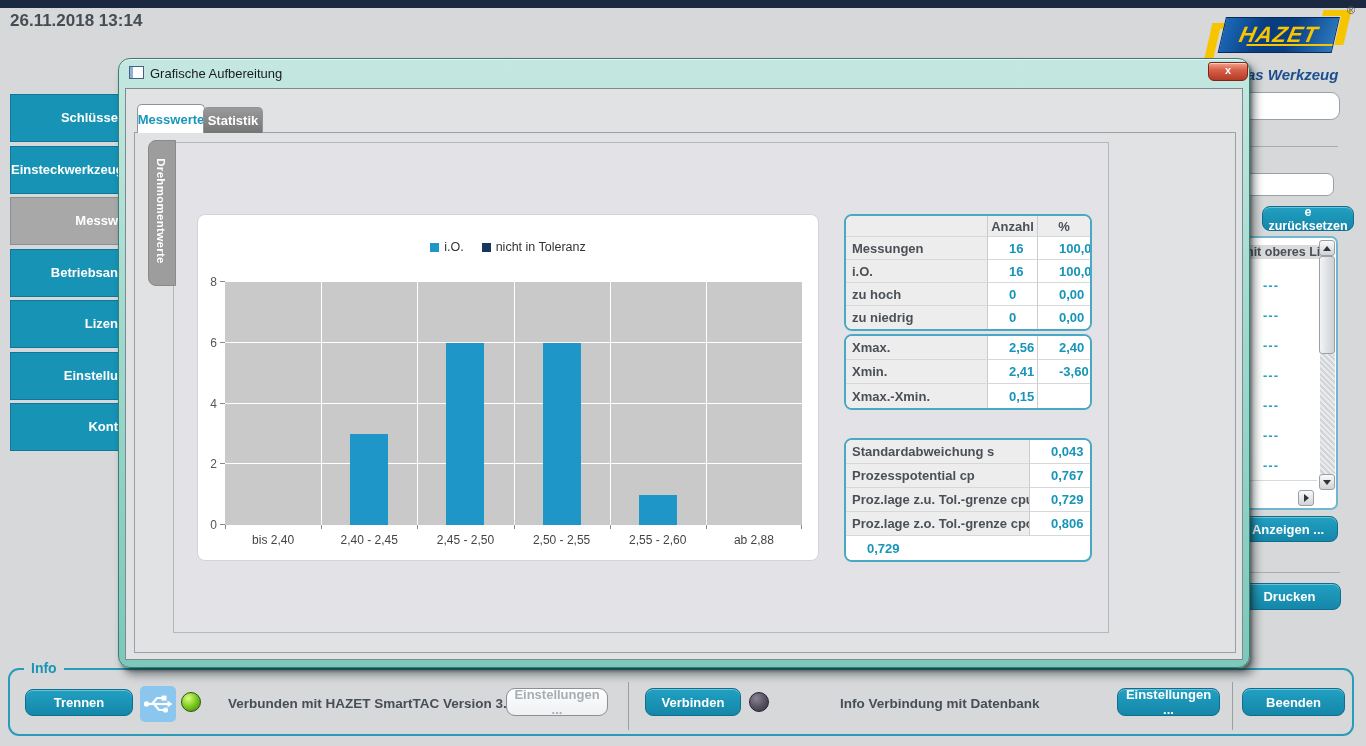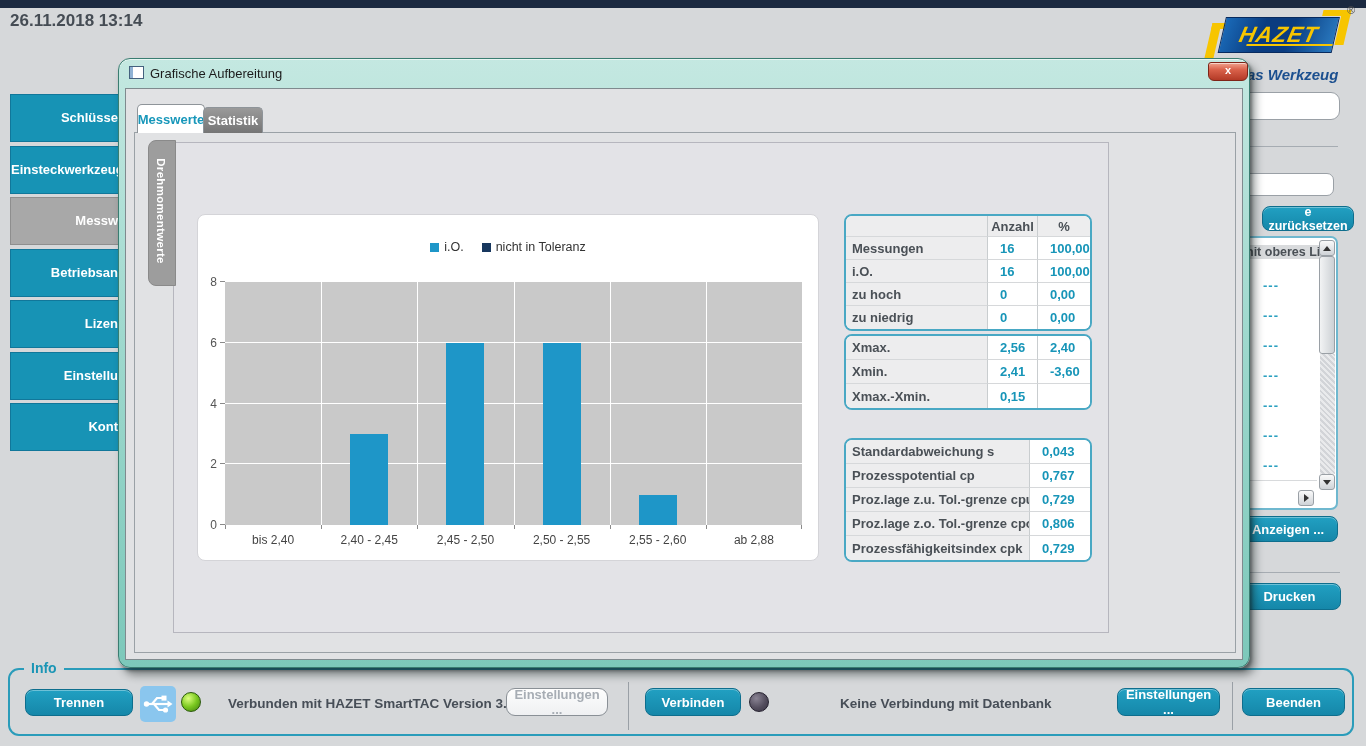--- a/index.html
+++ b/index.html
@@ -88,21 +88,21 @@
   .xlab{position:absolute;text-align:center;font-size:12px;color:#444;}
   
   .stat-table{position:absolute;left:725px;width:246px;background:#fff;border:2px solid #49a8c4;
      border-radius:8px;overflow:hidden;z-index:4;box-sizing:content-box;}
   .trow{display:flex;}
   .tcell{box-sizing:border-box;border-right:1px solid #c9cdcf;border-bottom:1px solid #d6d8da;
      display:flex;align-items:center;overflow:hidden;white-space:nowrap;}
   .tcell:last-child{border-right:none;}
   .trow:last-child .tcell{border-bottom:none;}
   .tl{background:#ededee;color:#4a5056;font-weight:bold;font-size:13px;padding-left:6px;}
-  .tv{background:#fff;color:#1795b8;font-weight:bold;font-size:13px;padding-left:12px;}
+  .tv{background:#fff;color:#1795b8;font-weight:bold;font-size:13px;padding-left:21px;}
   .th{background:#ededee;color:#4a5056;font-weight:bold;font-size:13px;justify-content:center;}
   
   .info-box{position:absolute;left:8px;top:668px;width:1346px;height:68px;border:2px solid #2a9cba;
      border-radius:11px;z-index:1;box-sizing:border-box;}
   .info-legend{position:absolute;left:24px;top:660px;background:#d6d8da;padding:0 7px;color:#1a95b5;
      font-weight:bold;font-size:14px;z-index:2;}
   .status-text{position:absolute;font-size:13.5px;font-weight:bold;color:#474e57;z-index:2;white-space:nowrap;}
   .btn-ghost{position:absolute;background:linear-gradient(180deg,#fdfdfd,#eff0f2);border:1px solid #8a9096;
      border-radius:9px;color:#a7adb4;font-weight:bold;font-size:13px;display:flex;align-items:center;
      justify-content:center;z-index:2;font-family:"Liberation Sans",sans-serif;}
@@ -311,21 +311,20 @@
         </div>
         <div class="trow">
           <div class="tcell tl" style="width: 184px; height: 24px;">Proz.lage z.u. Tol.-grenze cpu</div>
           <div class="tcell tv" style="width: 60px; height: 24px;">0,729</div>
         </div>
         <div class="trow">
           <div class="tcell tl" style="width: 184px; height: 24px;">Proz.lage z.o. Tol.-grenze cpo</div>
           <div class="tcell tv" style="width: 60px; height: 24px;">0,806</div>
         </div>
         <div class="trow">
-          <div class="tcell tl" style="width: 184px; height: 24px;">Prozessfähigkeitsindex cpk</div>
           <div class="tcell tv" style="width: 60px; height: 24px;">0,729</div>
         </div>
       </div>
 
     <button class="btn" style="left:1012px;top:564px;width:103px;height:28px;">Drucken ...</button>
   </div>
 
   <div class="info-box"></div>
   <div class="info-legend">Info</div>
 
@@ -343,17 +342,17 @@
       <path d="M27.5 14.4 L32.5 18 L27.5 21.6 Z" fill="#fff"></path>
     </svg>
   </div>
   <div class="led green" style="left:181px;top:692px;"></div>
   <div class="status-text" style="left:228px;top:696px;">Verbunden mit HAZET SmartTAC Version 3.015</div>
   <button class="btn-ghost" style="left:506px;top:688px;width:102px;height:28px;">Einstellungen ...</button>
   <div class="vdiv" style="left:628px;"></div>
 
   <button class="btn" style="left:645px;top:688px;width:96px;height:28px;z-index:2;">Verbinden</button>
   <div class="led off" style="left:749px;top:692px;"></div>
-  <div class="status-text" style="left:840px;top:696px;">Keine Verbindung mit Datenbank</div>
+  <div class="status-text" style="left:840px;top:696px;">Info Verbindung mit Datenbank</div>
   <button class="btn" style="left:1117px;top:688px;width:103px;height:28px;z-index:2;">Einstellungen ...</button>
   <div class="vdiv" style="left:1232px;"></div>
   <button class="btn" style="left:1242px;top:688px;width:103px;height:28px;z-index:2;">Beenden</button>
 </div>
 
 </body></html>

